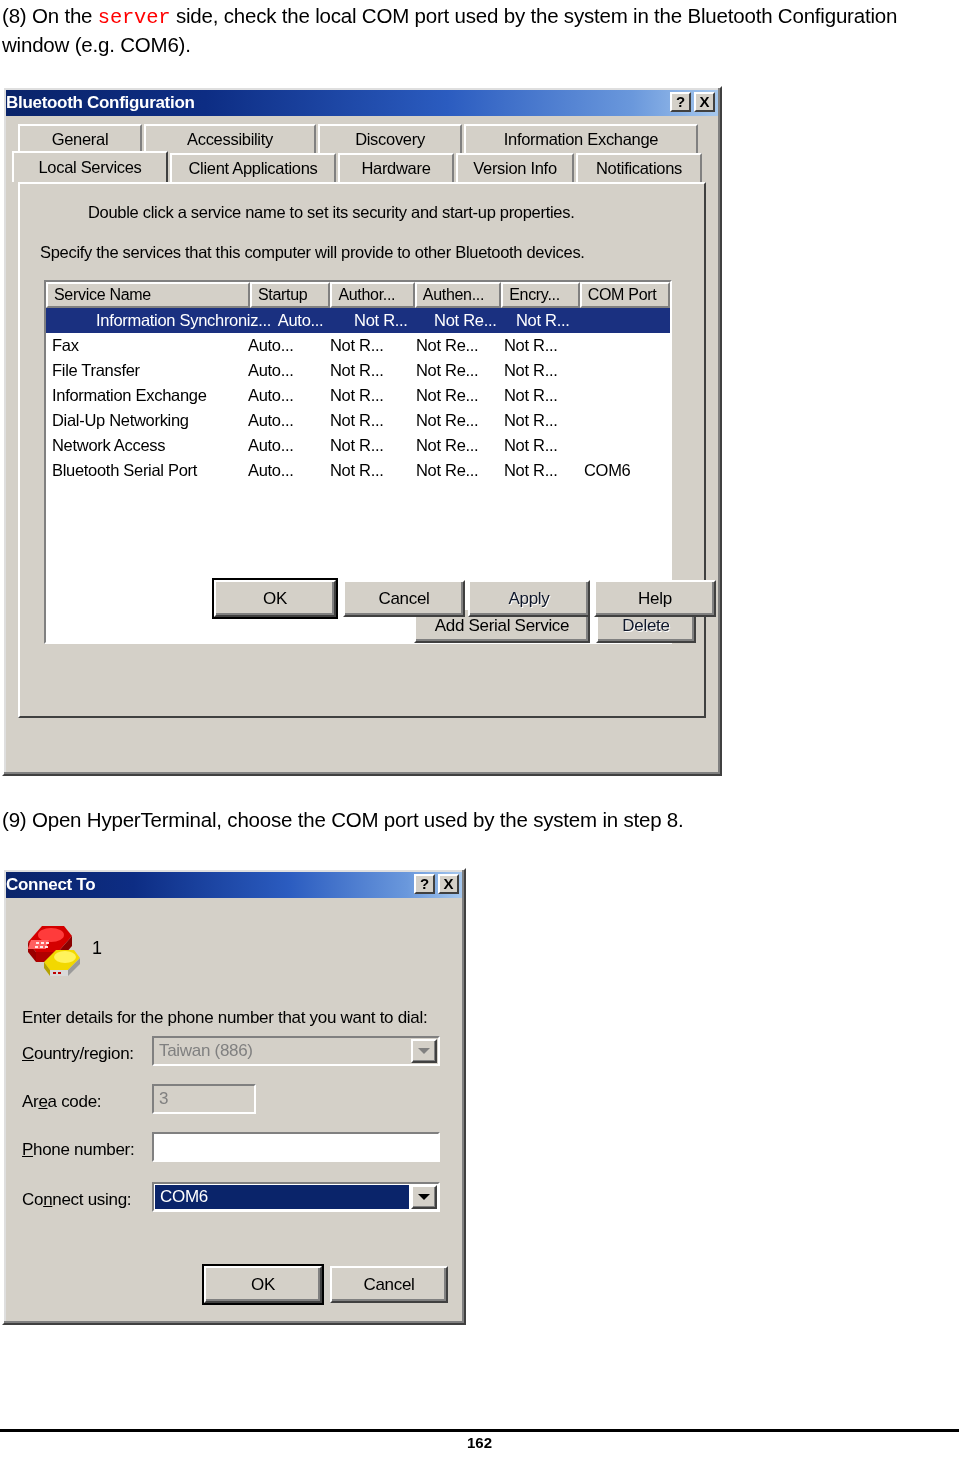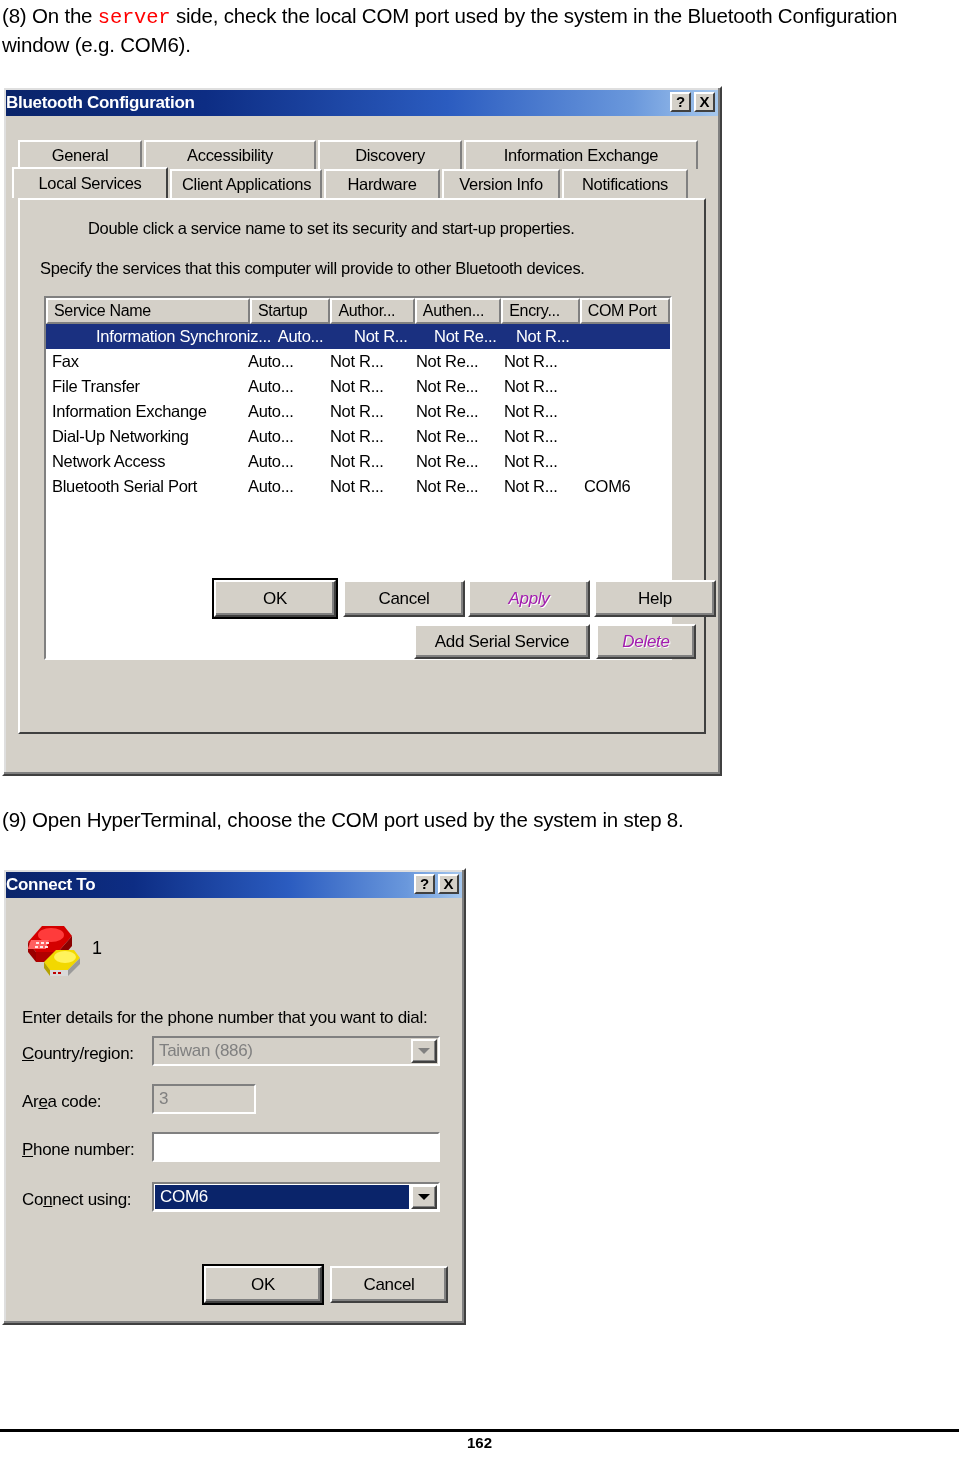--- a/index.html
+++ b/index.html
@@ -97,21 +97,21 @@
     color: #000;
     box-sizing: border-box;
     font-family: "Liberation Sans", sans-serif;
   }
 
   
   .tab-strip {
     display: flex;
     padding-left: 14px;
   }
-  .tab-strip.row1 { margin-top: 24px; }
+  .tab-strip.row1 { margin-top: 8px; }
   .tab-strip.row2 { margin-top: 0px; padding-left: 8px; }
   .tab {
     background: #d4d0c8;
     border-top: 2px solid #ffffff;
     border-left: 2px solid #ffffff;
     border-right: 2px solid #808080;
     border-bottom: none;
     height: 29px;
     line-height: 27px;
     padding: 0 10px;
@@ -219,23 +219,22 @@
     letter-spacing: -0.3px;
     color: #000000;
     text-align: center;
     display: flex;
     align-items: center;
     justify-content: center;
     position: absolute;
     padding: 0;
   }
   .btn.disabled {
-    color: #a21caf;
+    color: #0f172a;
     text-shadow: 1px 1px 0 #ffffff;
-    font-style: italic;
   }
   .btn.default {
     outline: 2px solid #000000;
     outline-offset: 0px;
   }
 
   #btn-add-serial { left: 394px; top: 424px; width: 176px; height: 35px; }
   #btn-delete     { left: 576px; top: 424px; width: 100px; height: 35px; }
 
   #btn-ok-bt     { left: 210px; top: 492px; width: 122px; height: 37px; }
@@ -365,21 +364,21 @@
 
   <div class="tab-strip row1">
     <div class="tab" style="width:124px">General</div>
     <div class="tab" style="width:172px">Accessibility</div>
     <div class="tab" style="width:144px">Discovery</div>
     <div class="tab" style="width:234px">Information Exchange</div>
   </div>
 
   <div class="tab-strip row2">
     <div class="tab selected" style="width:156px">Local Services</div>
-    <div class="tab" style="width:152px">Client Applications</div>
+    <div class="tab" style="width:166px">Client Applications</div>
     <div class="tab" style="width:116px">Hardware</div>
     <div class="tab" style="width:118px">Version Info</div>
     <div class="tab" style="width:126px">Notifications</div>
   </div>
 
   <div class="tab-body">
 
     <div class="tab-hint" id="hint-specify">Specify the services that this computer will provide to other Bluetooth devices.</div>
     <div class="tab-hint" id="hint-doubleclick">Double click a service name to set its security and start-up properties.</div>
 

